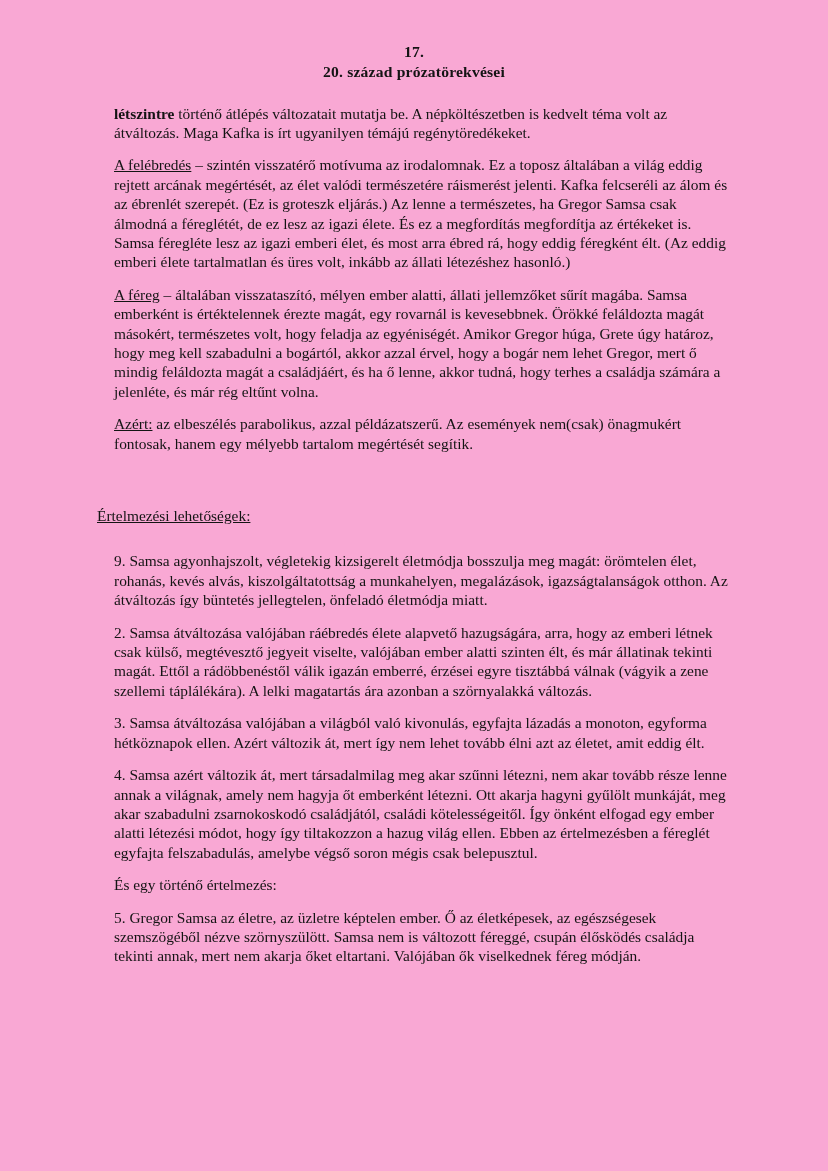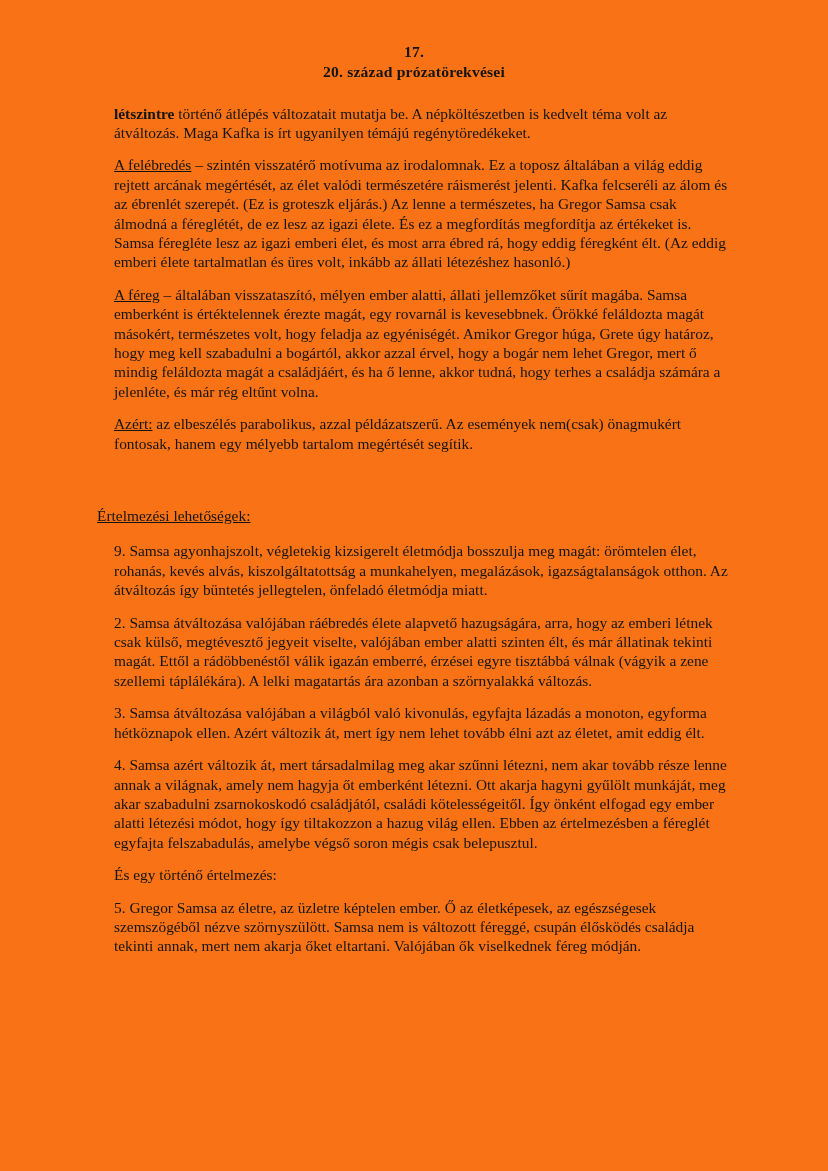--- a/index.html
+++ b/index.html
@@ -7,21 +7,21 @@
   body {
     width: 828px;
     height: 1171px;
     font-family: "Liberation Serif", serif;
     color: #141414;
     overflow: hidden;
   }
   .page {
     width: 828px;
     height: 1171px;
-    background: #f97316;
+    background: #f9a8d4;
     padding: 42px 97px 40px 97px;
   }
   .doc-header {
     text-align: center;
     font-weight: bold;
     font-size: 15.6px;
     line-height: 1.3;
     margin-bottom: 21px;
   }
   .page-number { letter-spacing: 0.2px; }
@@ -32,21 +32,21 @@
     margin-bottom: 13px;
     text-align: left;
     margin-left: 17px;
   }
   .lead-bold { font-weight: bold; }
   .lead-underline { text-decoration: underline; }
   .section-heading {
     font-size: 15.4px;
     line-height: 1.26;
     text-decoration: underline;
-    margin-bottom: 16px;
+    margin-bottom: 26px;
   }
   .big-gap { height: 40px; }
 </style>
 </head>
 <body>
 
 <div class="page">
 
   <div class="doc-header">
     <div class="page-number">17.</div>

